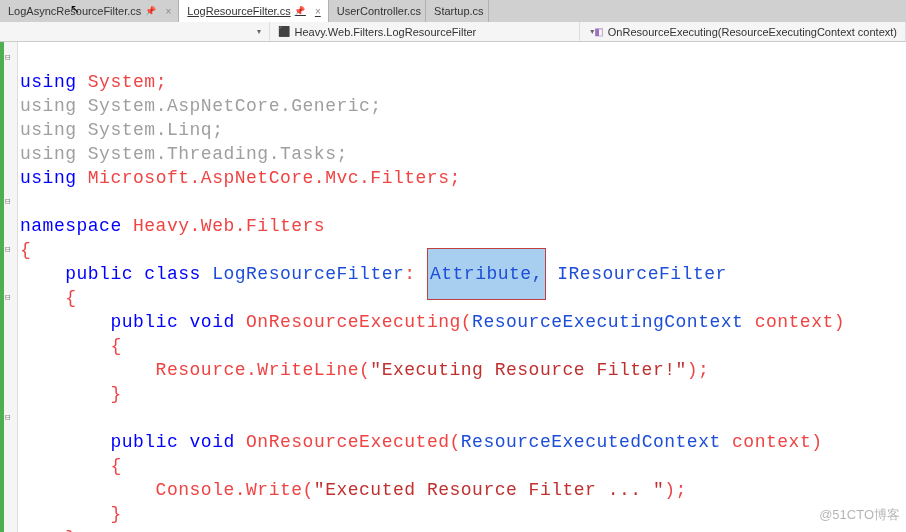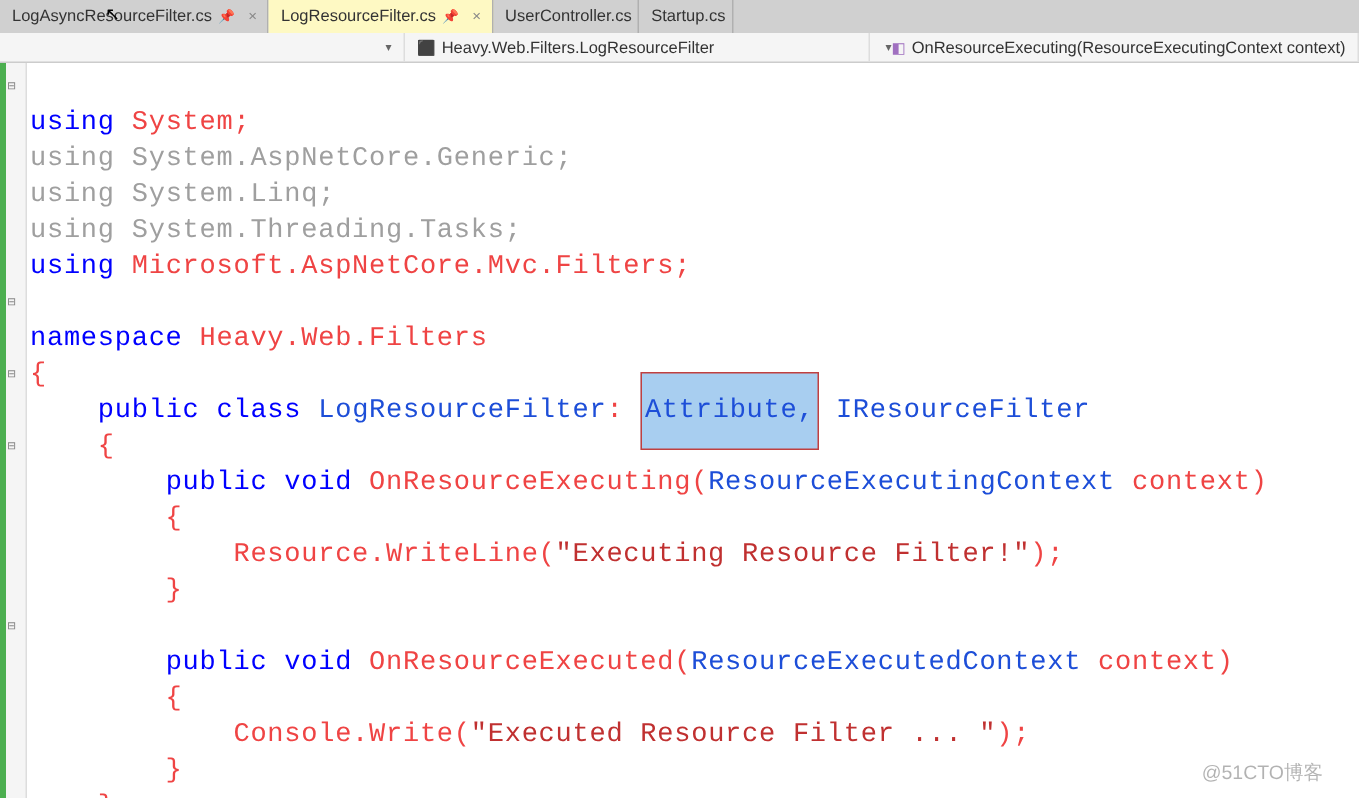--- a/index.html
+++ b/index.html
@@ -23,21 +23,22 @@
     .tab {
       display: flex;
       align-items: center;
       padding: 2px 4px 2px 8px;
       height: 22px;
       cursor: pointer;
       border-right: 1px solid #b0b0b0;
       color: #333;
     }
     .tab.active {
-      background: #fef9c3;
+      background: #ffffff;
+      text-decoration: underline;
     }
     .tab-close {
       margin-left: 6px;
       font-size: 10px;
       color: #888;
       cursor: pointer;
       padding: 0 3px;
     }
     .tab-pin {
       margin-left: 4px;
@@ -122,21 +123,21 @@
     .str { color: #c03030; }
     .plain { color: #ef4444; }
     .highlight {
       background: #a8cef0;
       border: 1.5px solid #c04040;
       padding: 15px 2px;
     }
     .watermark {
       position: absolute;
       bottom: 8px;
-      right: 24px;
+      right: 6px;
       font-family: 'Segoe UI', sans-serif;
       font-size: 13px;
       color: rgba(0,0,0,0.3);
     }
     .cursor-img {
       position: absolute;
       top: 2px;
       left: 70px;
       font-size: 12px;
       pointer-events: none;

